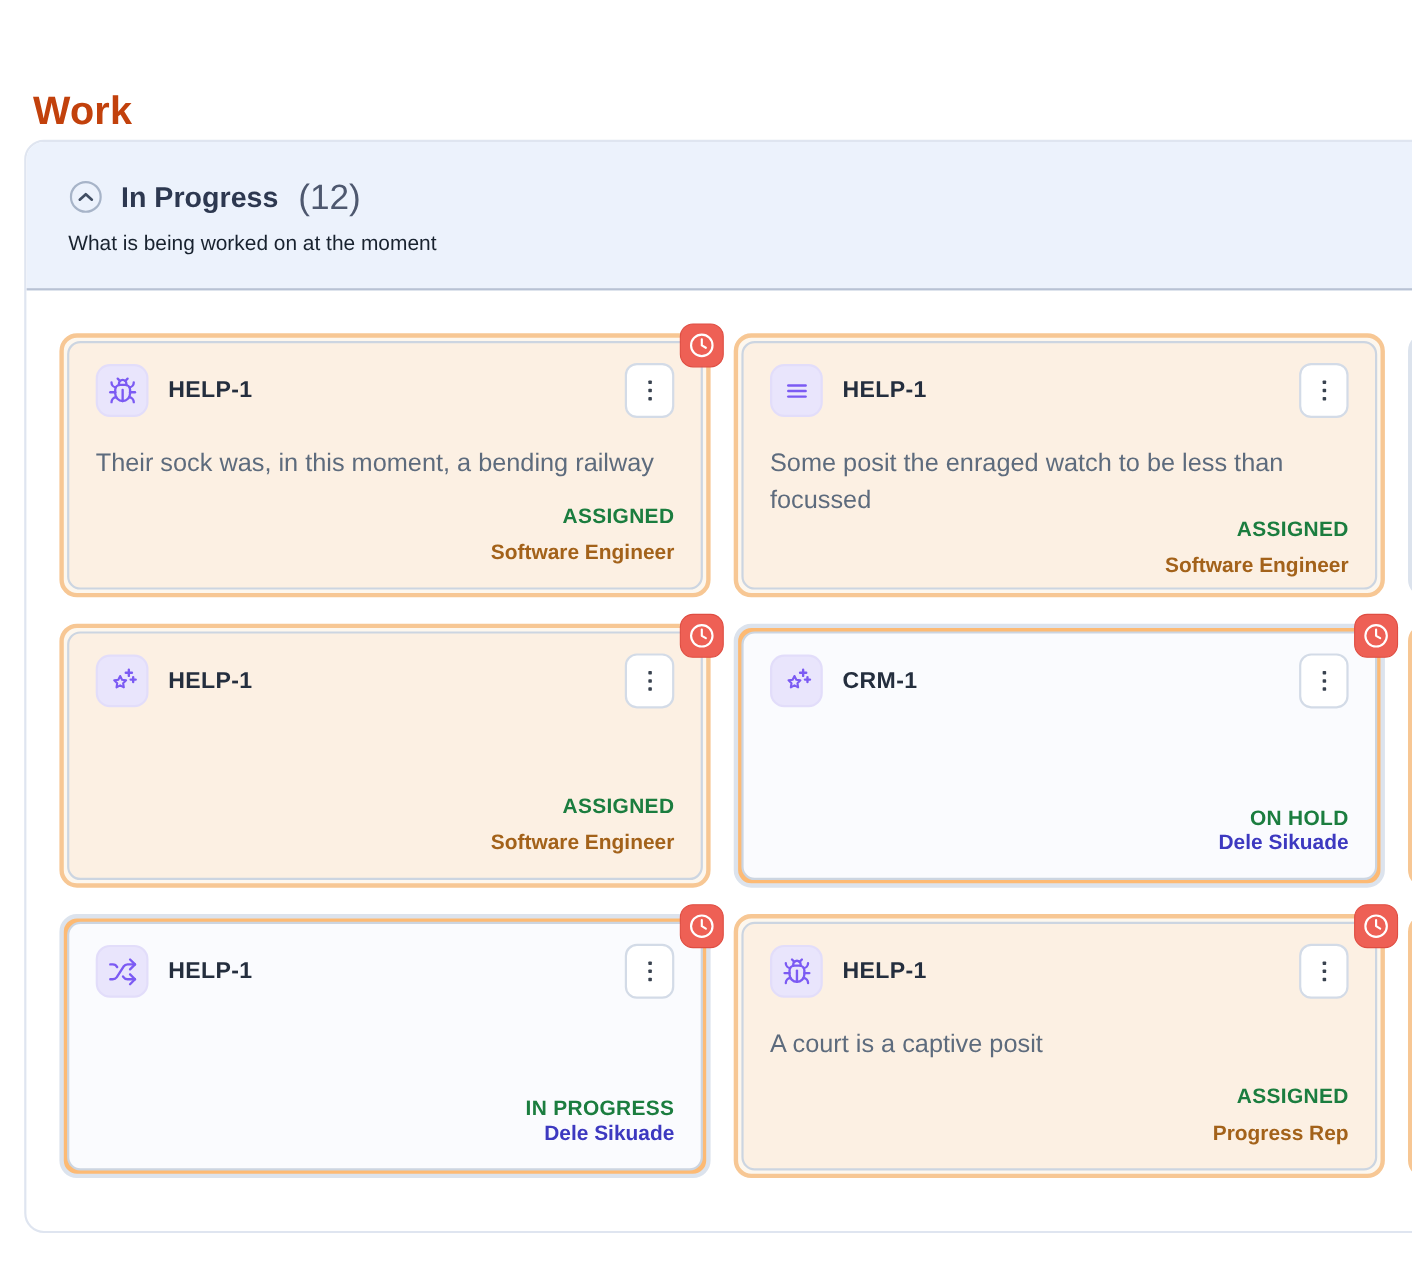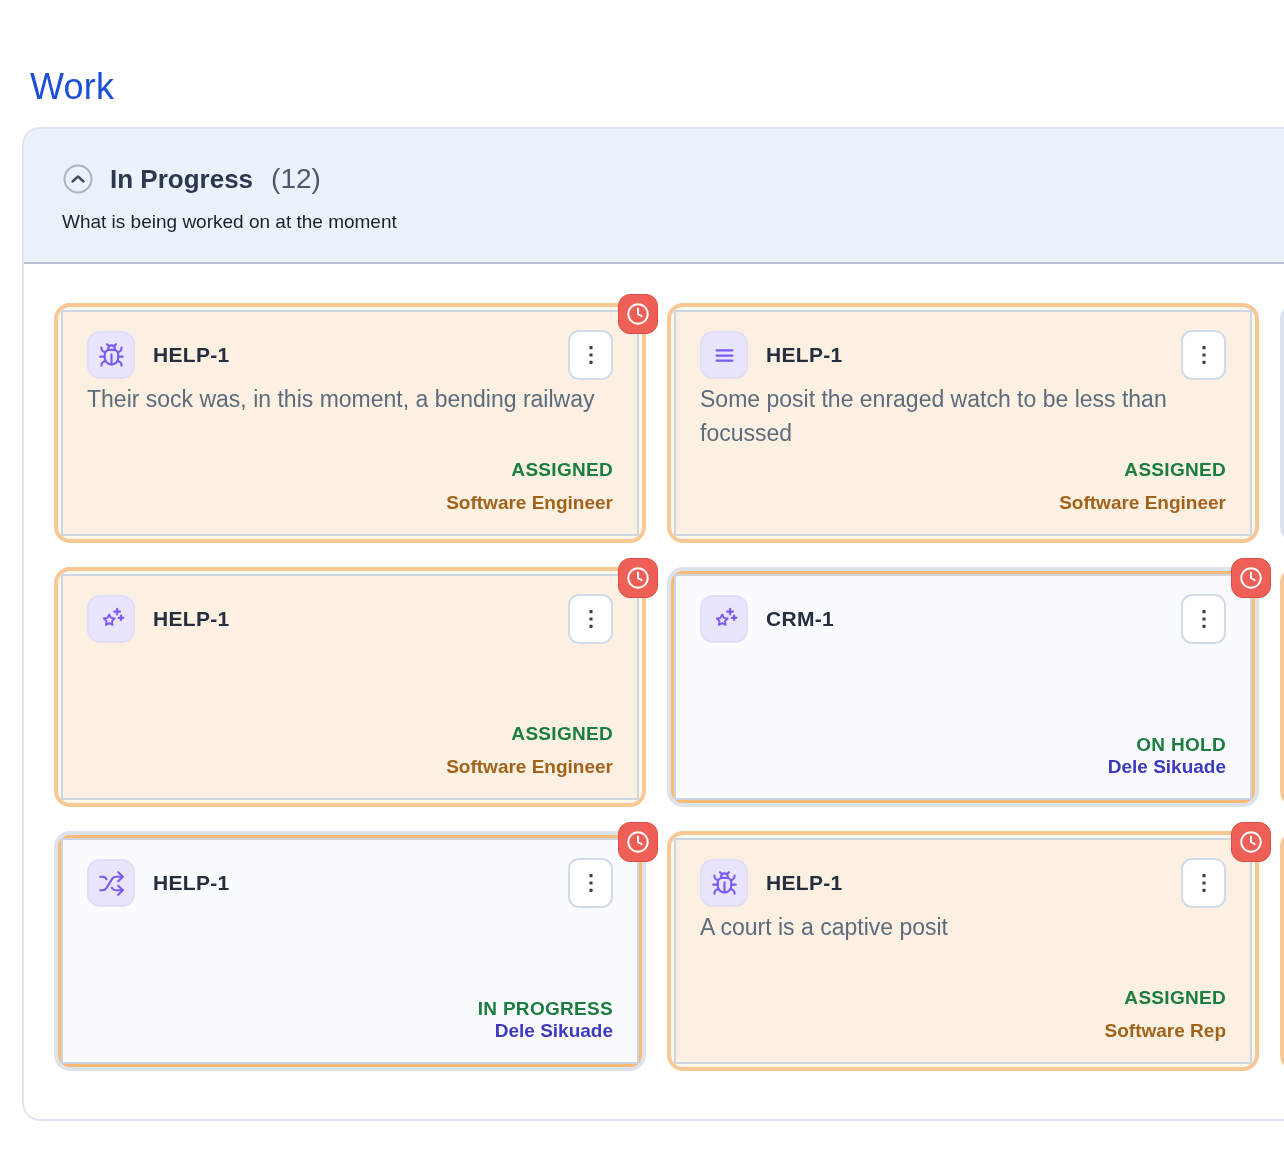--- a/index.html
+++ b/index.html
@@ -1,52 +1,52 @@
 <!DOCTYPE html>
 <html><head>
 <meta charset="utf-8">
 <style>
   html,body{margin:0;padding:0;}
   body{
     width:1284px;height:1156px;overflow:hidden;background:#ffffff;
     font-family:"Liberation Sans","DejaVu Sans",sans-serif;position:relative;
   }
   .page-title{
-    position:absolute;left:30px;top:42px;font-size:36px;font-weight:400;
-    color:#1d4ed8;letter-spacing:.2px;
+    position:absolute;left:30px;top:56px;font-size:36px;font-weight:700;
+    color:#c2410c;letter-spacing:.2px;
   }
   .section{
     position:absolute;left:22px;top:127px;width:1906px;height:994px;
     border:2px solid #dfe5f0;border-radius:18px;background:#ffffff;
     overflow:hidden;box-sizing:border-box;
   }
   .section-header{
     background:#ecf2fc;border-bottom:2px solid #b8c2d4;
     padding:34px 40px 27px 38px;
   }
   .header-row{display:flex;align-items:center;gap:16px;height:32px;}
   .collapse-btn{
     width:32px;height:32px;border:none;background:transparent;padding:0;
     cursor:pointer;display:flex;align-items:center;justify-content:center;
   }
   .section-title{font-size:26px;font-weight:700;color:#2d3850;}
-  .section-count{font-size:28px;font-weight:400;color:#4e586f;margin-left:2px;}
+  .section-count{font-size:32px;font-weight:400;color:#4e586f;margin-left:2px;}
   .section-desc{margin-top:14px;font-size:19px;color:#18222f;height:26px;line-height:26px;}
   .card-grid{
     margin:39px 0 0 30px;width:1818px;
     display:flex;flex-wrap:wrap;column-gap:21px;row-gap:24px;
   }
   .card-wrap{
     position:relative;width:592px;height:240px;box-sizing:border-box;
     border:4px solid #dce3ed;border-radius:16px;padding:3px;background:#fdba74;
   }
   .card-wrap.hl{border-color:#f7c794;background:#fdf7ee;}
   .card-inner{
     width:100%;height:100%;box-sizing:border-box;border:2px solid #ccd5e1;
-    border-radius:1px;background:#fafbfe;padding:18px 24px 20px 24px;
+    border-radius:12px;background:#fafbfe;padding:18px 24px 20px 24px;
     display:flex;flex-direction:column;
   }
   .card-wrap.hl .card-inner{background:#fcf0e3;}
   .badge{
     position:absolute;top:-13px;right:-16px;width:40px;height:40px;z-index:2;
     background:#ee6055;border:1px solid #df4d42;border-radius:12px;
     display:flex;align-items:center;justify-content:center;box-sizing:border-box;
   }
   .card-head{display:flex;align-items:center;}
   .type-chip{
@@ -54,21 +54,21 @@
     border:2px solid #e2ddfa;box-sizing:border-box;margin-right:18px;
     display:flex;align-items:center;justify-content:center;color:#7b5af3;flex:none;
   }
   .card-id{font-size:21px;font-weight:600;color:#242e3e;letter-spacing:.3px;}
   .kebab-btn{
     margin-left:auto;width:45px;height:50px;border-radius:11px;background:#ffffff;
     border:2px solid #d3dbe7;box-sizing:border-box;cursor:pointer;
     display:flex;align-items:center;justify-content:center;padding:0;
   }
   .card-title{
-    margin-top:2px;font-size:23px;line-height:34px;color:#5d6b7d;
+    margin-top:23px;font-size:23px;line-height:34px;color:#5d6b7d;
     font-weight:400;padding-right:6px;
   }
   .card-foot{
     margin-top:auto;display:flex;justify-content:space-between;align-items:flex-end;
     font-size:19px;font-weight:700;flex-direction:column;
   }
   .card-status{color:#1b7d3f;letter-spacing:.3px;}
   .card-assignee.role{color:#a3621a;margin-top:11px;}
   .card-assignee.person{color:#3d39c0;}
   svg{display:block;}
@@ -320,21 +320,21 @@
               <rect x="7.4" y="3" width="3.2" height="3.2" rx="0.7" fill="#39424f"></rect>
               <rect x="7.4" y="10.4" width="3.2" height="3.2" rx="0.7" fill="#39424f"></rect>
               <rect x="7.4" y="17.8" width="3.2" height="3.2" rx="0.7" fill="#39424f"></rect>
             </svg>
           </span>
         </button>
       </div>
       <div class="card-title">A court is a captive posit</div>
       <div class="card-foot">
         <span class="card-status">ASSIGNED</span>
-        <span class="card-assignee role">Software Rep</span>
+        <span class="card-assignee role">Progress Rep</span>
       </div>
     </div>
   </div>
       <div class="card-wrap hl">
     
     
   </div>
     </div>
 </section>
 

